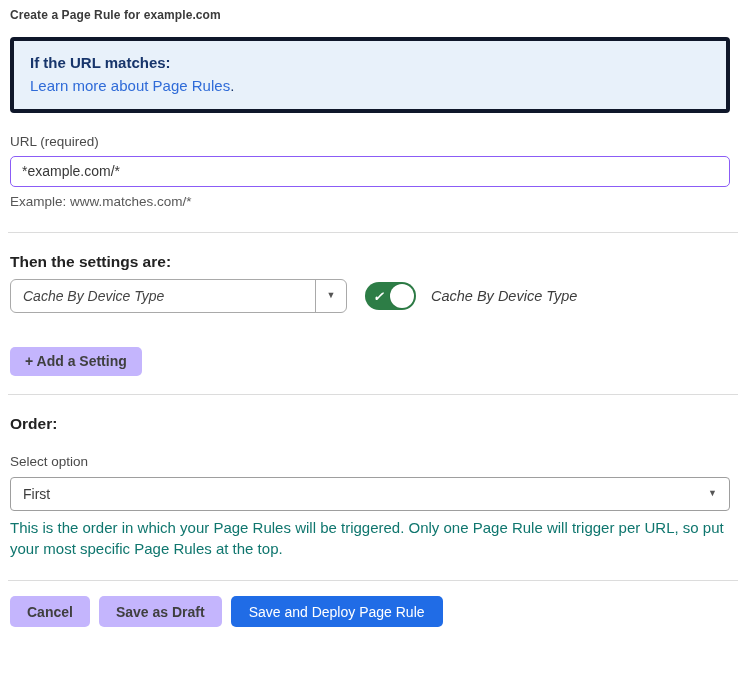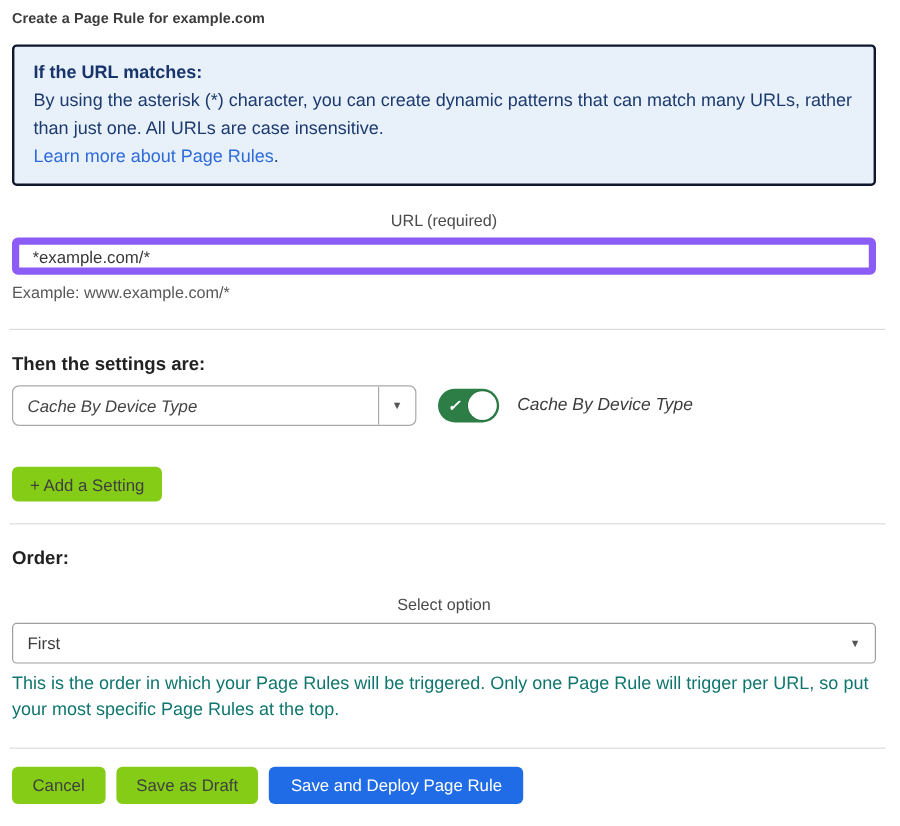--- a/index.html
+++ b/index.html
@@ -18,21 +18,21 @@
     font-size: 12px;
     font-weight: bold;
     color: #3b3b3b;
     letter-spacing: 0.1px;
   }
 
   
   .info-box {
     margin-top: 15px;
     background: #e8f1fa;
-    border: 2px solid #0f172a;
+    border: 4px solid #0f172a;
     border-radius: 4px;
     padding: 10px 16px 11px 16px;
     color: #1c3a6e;
     font-size: 15px;
     line-height: 1.55;
   }
   .info-box .info-heading {
     font-weight: bold;
     color: #17356b;
   }
@@ -40,26 +40,25 @@
     color: #2f6bd8;
     cursor: pointer;
   }
 
   
   .field-label {
     font-size: 13.5px;
     color: #4a4a4a;
     margin-top: 21px;
     margin-bottom: 7px;
-    text-align: center;
   }
   .text-input {
     width: 720px;
     height: 31px;
-    border: 6px solid #8b5cf6;
+    border: 1px solid #8b5cf6;
     border-radius: 5px;
     font-family: "Liberation Sans", sans-serif;
     font-size: 14px;
     color: #383838;
     padding: 0 11px;
     outline: none;
     background: #fff;
   }
   .field-hint {
     font-size: 13.5px;
@@ -158,22 +157,23 @@
   }
 
   .btn {
     font-family: "Liberation Sans", sans-serif;
     border: none;
     border-radius: 5px;
     cursor: pointer;
     font-size: 14px;
   }
   .btn-gray {
-    background: #84cc16;
+    background: #c4b5fd;
     color: #3f3f3f;
+    font-weight: bold;
   }
   .add-setting-btn {
     margin-top: 34px;
     height: 29px;
     padding: 0 15px;
   }
 
   
   .wide-select {
     margin-top: 8px;
@@ -218,27 +218,26 @@
 </style>
 </head>
 <body>
 
 <div class="container">
 
   <h1 class="page-title">Create a Page Rule for example.com</h1>
 
   <div class="info-box">
     <div class="info-heading">If the URL matches:</div>
-    <div class="info-body">By using the asterisk (*) character, you can create dynamic patterns that can match many URLs, rather than just one. All URLs are case insensitive.</div>
     <div><a class="info-link">Learn more about Page Rules</a><span>.</span></div>
   </div>
 
   <div class="field-label">URL (required)</div>
   <input class="text-input" type="text" value="*example.com/*" style="">
-  <div class="field-hint">Example: www.example.com/*</div>
+  <div class="field-hint">Example: www.matches.com/*</div>
 
   <hr class="divider divider-1">
 
   <div class="section-heading">Then the settings are:</div>
 
 
   <div class="setting-row">
     <div class="fancy-select">
       <div class="select-text">Cache By Device Type</div>
       <div class="select-arrow-box">

